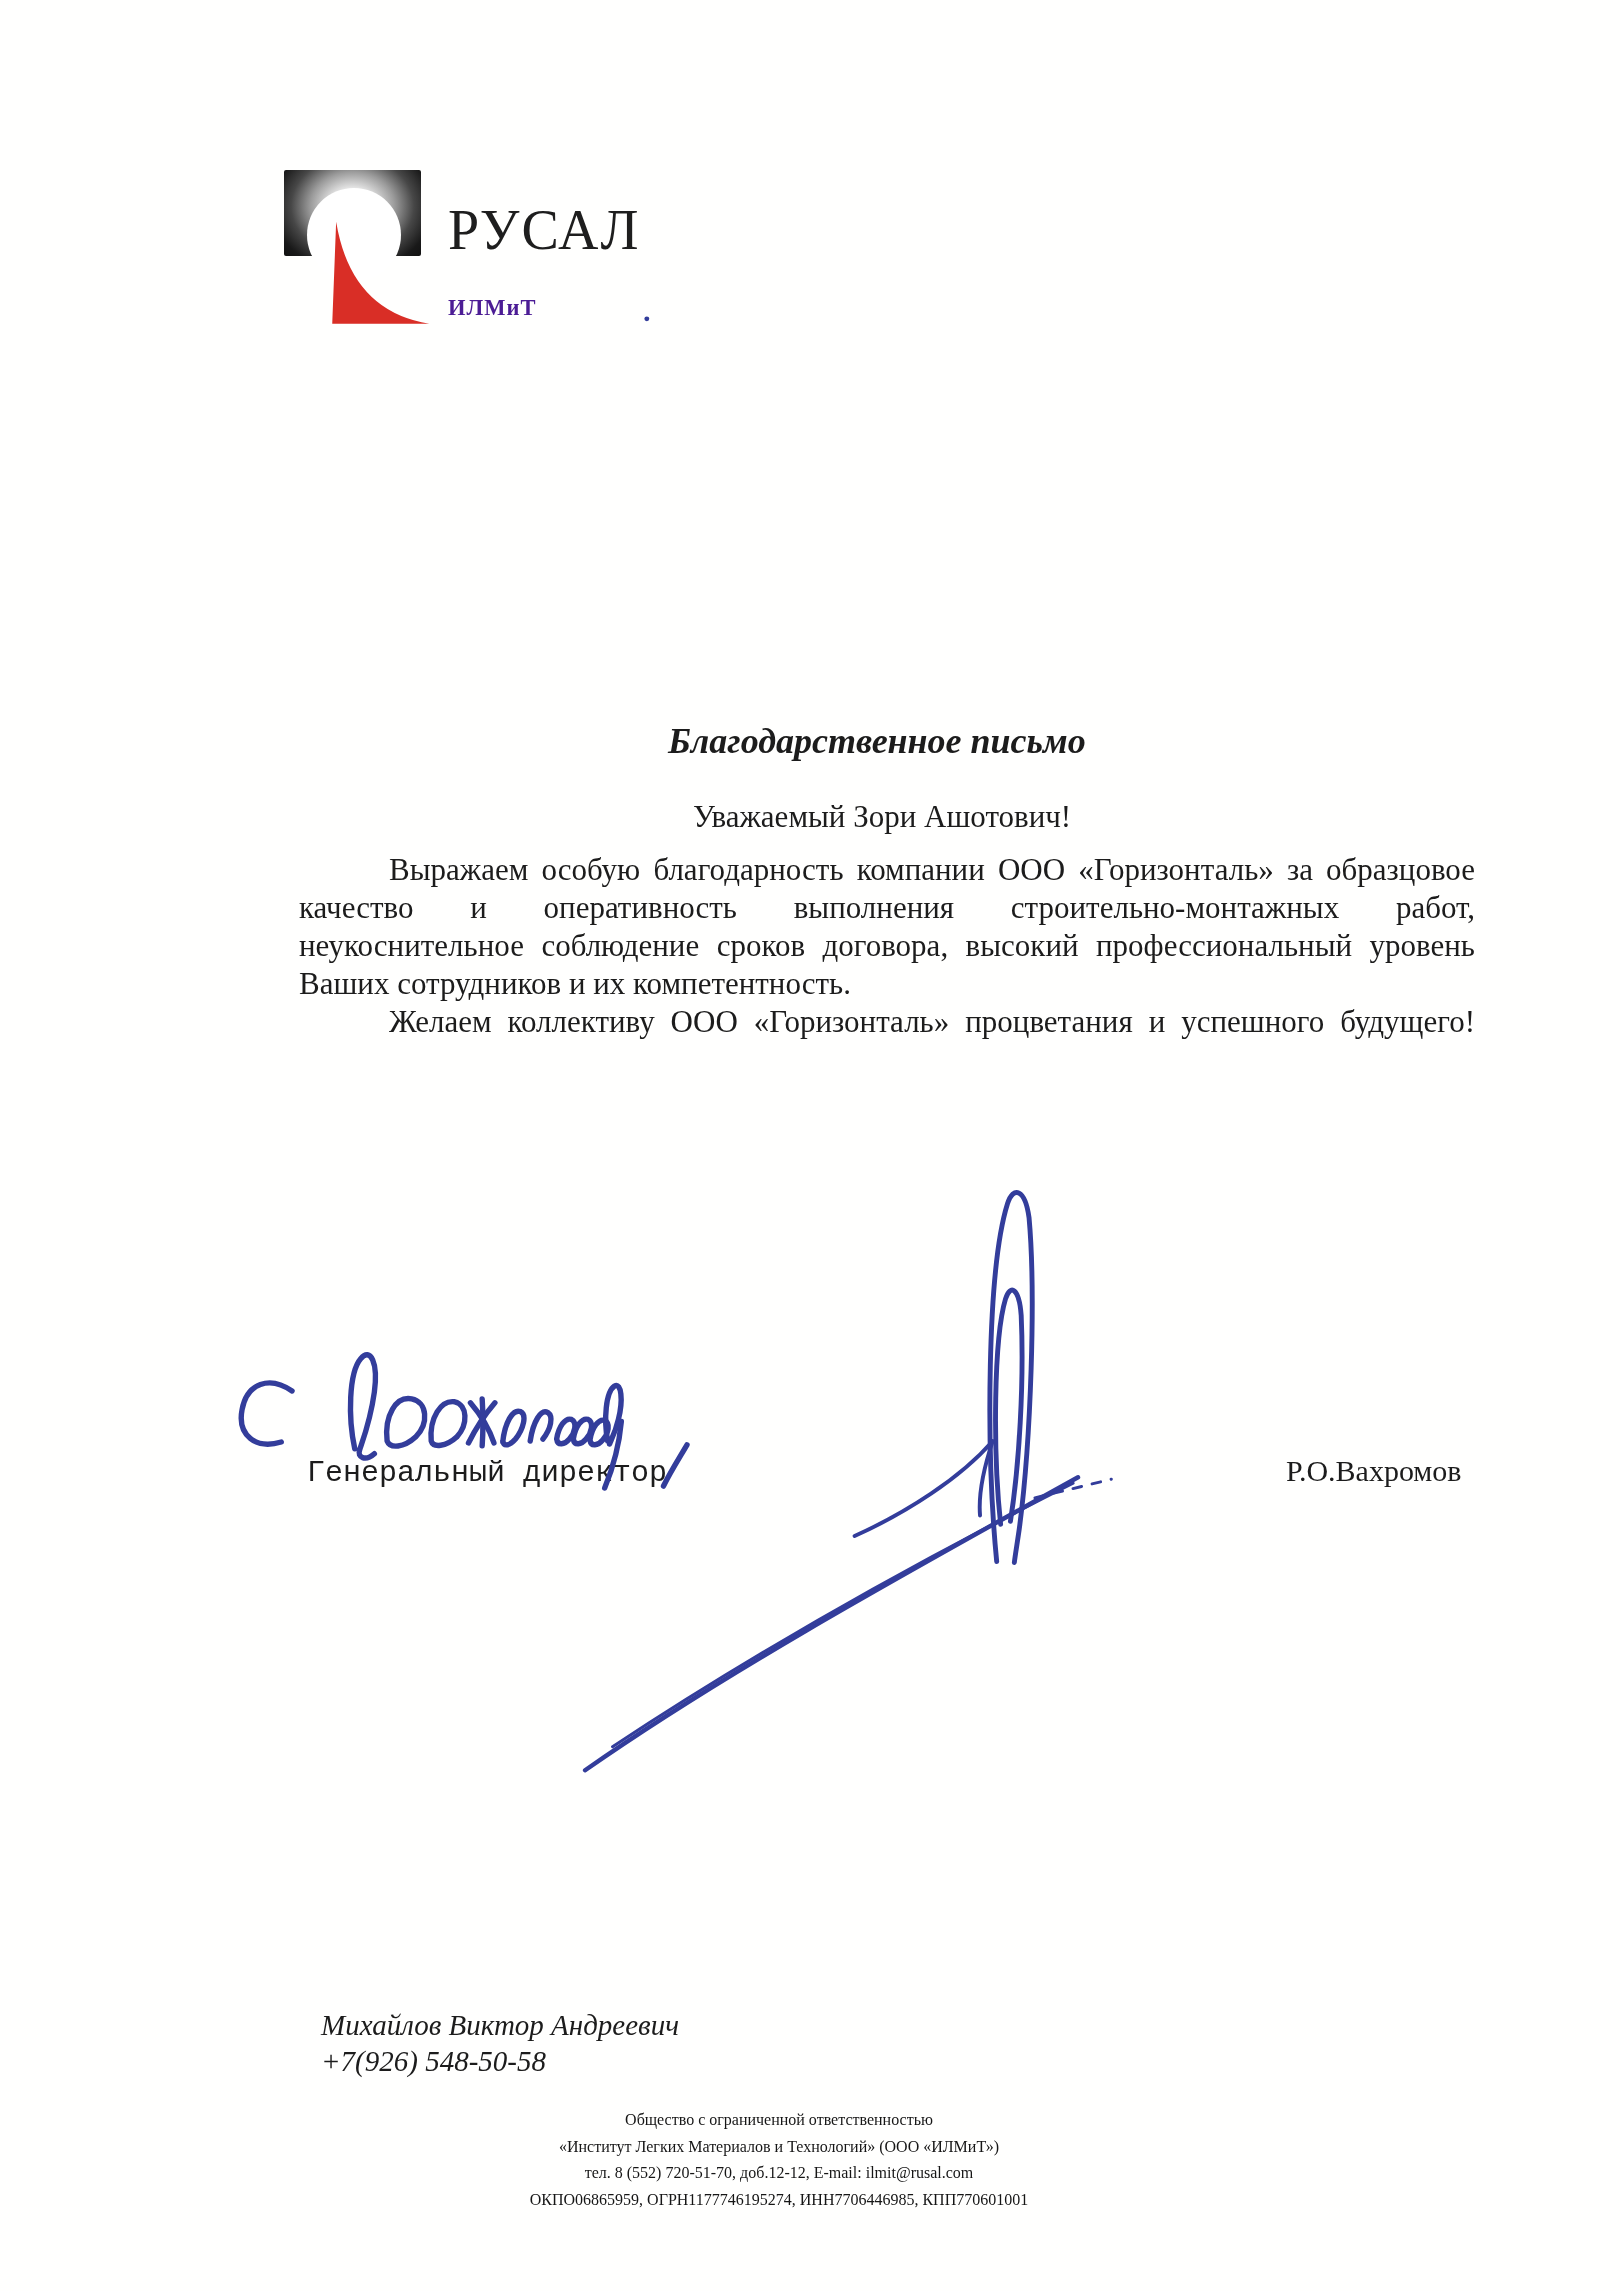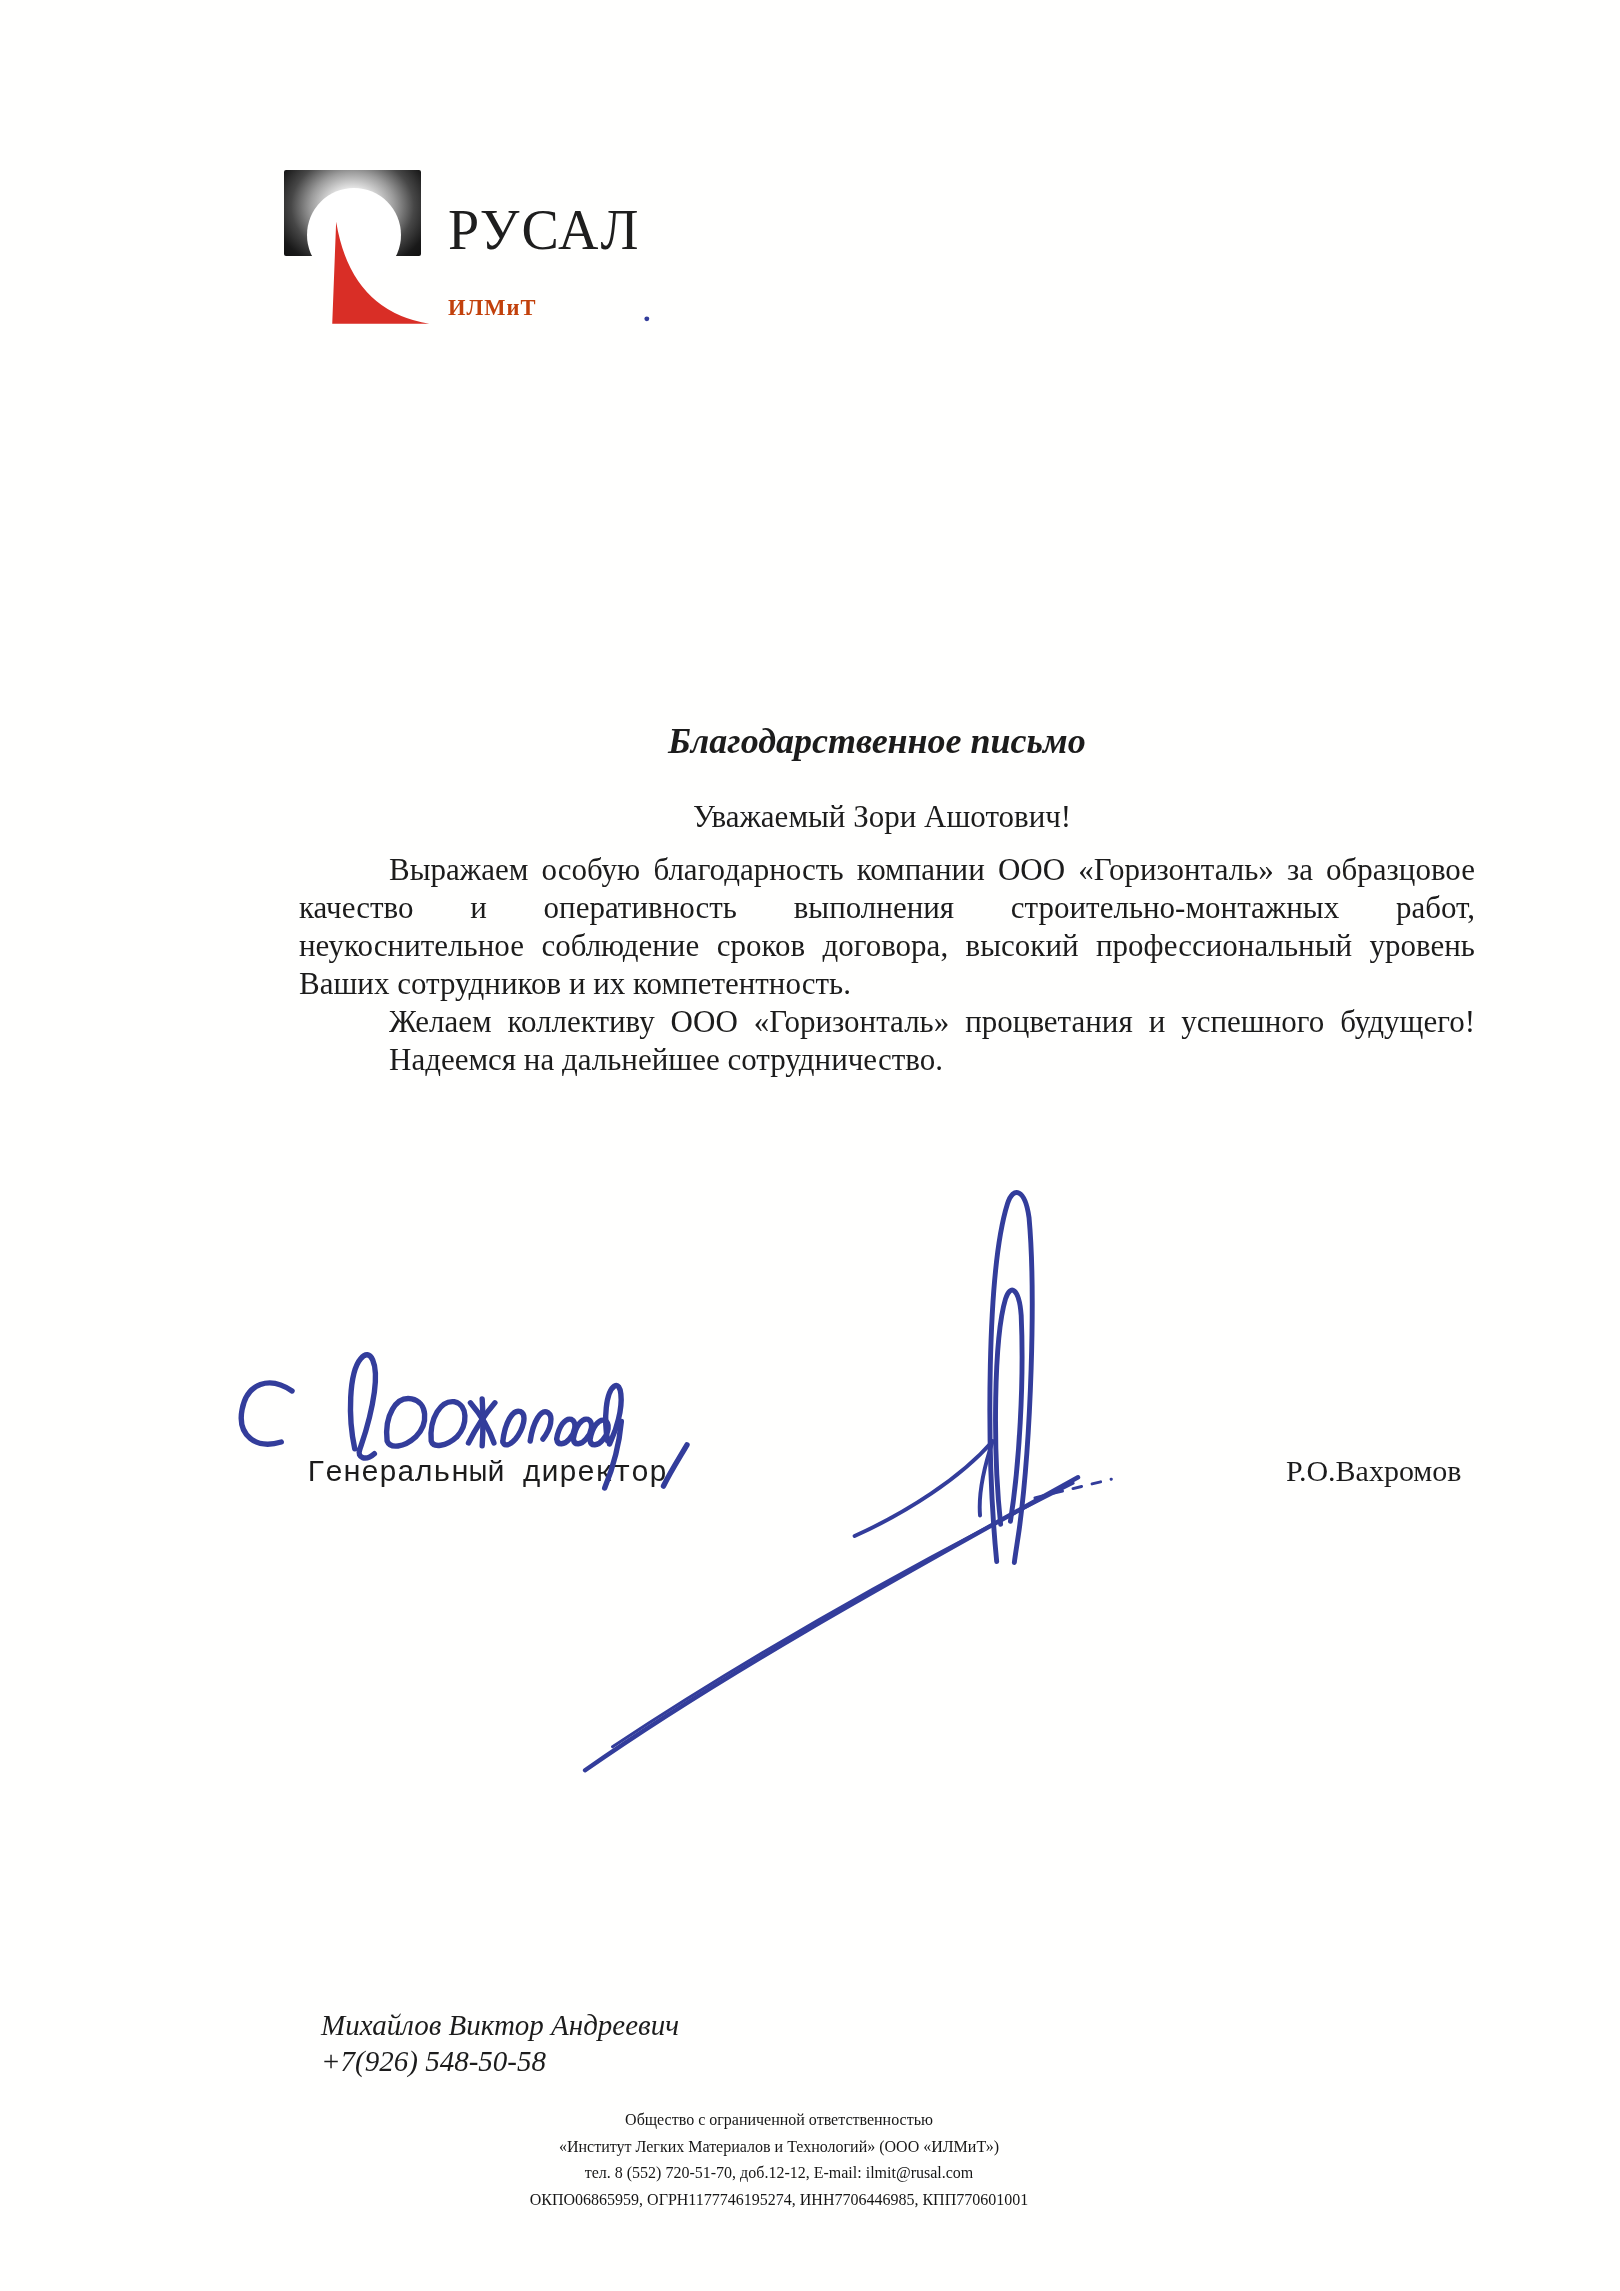--- a/index.html
+++ b/index.html
@@ -13,21 +13,21 @@
     left:284px;top:170px;width:137px;height:86px;border-radius:2px;
     background:radial-gradient(ellipse 93px 76px at 50% 42%,
       #ffffff 0%,#ececec 22%,#9c9c9c 45%,#474747 66%,#191919 86%,#101010 100%);
     z-index:1;
   }
   .logo-circle{
     left:307px;top:188px;width:94px;height:94px;border-radius:50%;
     background:#ffffff;z-index:2;
   }
   .brand{left:448px;top:202px;font-size:56px;line-height:1;letter-spacing:2px;color:#1e1e1e;z-index:3;}
-  .division{left:448px;top:297px;font-size:22.5px;line-height:1;font-weight:bold;letter-spacing:1px;color:#c2410c;z-index:3;}
+  .division{left:448px;top:297px;font-size:22.5px;line-height:1;font-weight:bold;letter-spacing:1px;color:#4c1d95;z-index:3;}
   
   .recipient{left:965px;top:371px;font-size:30px;line-height:38px;z-index:3;}
   
   .title{left:668px;top:722px;font-size:36px;font-weight:bold;font-style:italic;line-height:1.1;z-index:3;}
   .salutation{left:693px;top:798px;font-size:31px;line-height:38px;z-index:3;}
   
   .body-text{left:299px;top:851px;width:1176px;font-size:31px;line-height:38px;z-index:3;}
   .body-text .line{width:1176px;}
   .just{text-align:justify;text-align-last:justify;}
   .indent{text-indent:90px;}
@@ -55,21 +55,20 @@
 
   <div class="abs title">Благодарственное письмо</div>
   <div class="abs salutation">Уважаемый Зори Ашотович!</div>
 
   <div class="abs body-text">
     <div class="line just indent">Выражаем особую благодарность компании ООО «Горизонталь» за образцовое</div>
     <div class="line just">качество и оперативность выполнения строительно-монтажных работ,</div>
     <div class="line just">неукоснительное соблюдение сроков договора, высокий профессиональный уровень</div>
     <div class="line">Ваших сотрудников и их компетентность.</div>
     <div class="line just indent">Желаем коллективу ООО «Горизонталь» процветания и успешного будущего!</div>
-    <div class="line indent">Надеемся на дальнейшее сотрудничество.</div>
   </div>
 
   <div class="abs job-title">Генеральный директор</div>
   <div class="abs signer">Р.О.Вахромов</div>
 
   <div class="abs contact">
     <div>Михайлов Виктор Андреевич</div>
     <div>+7(926) 548-50-58</div>
   </div>
 

